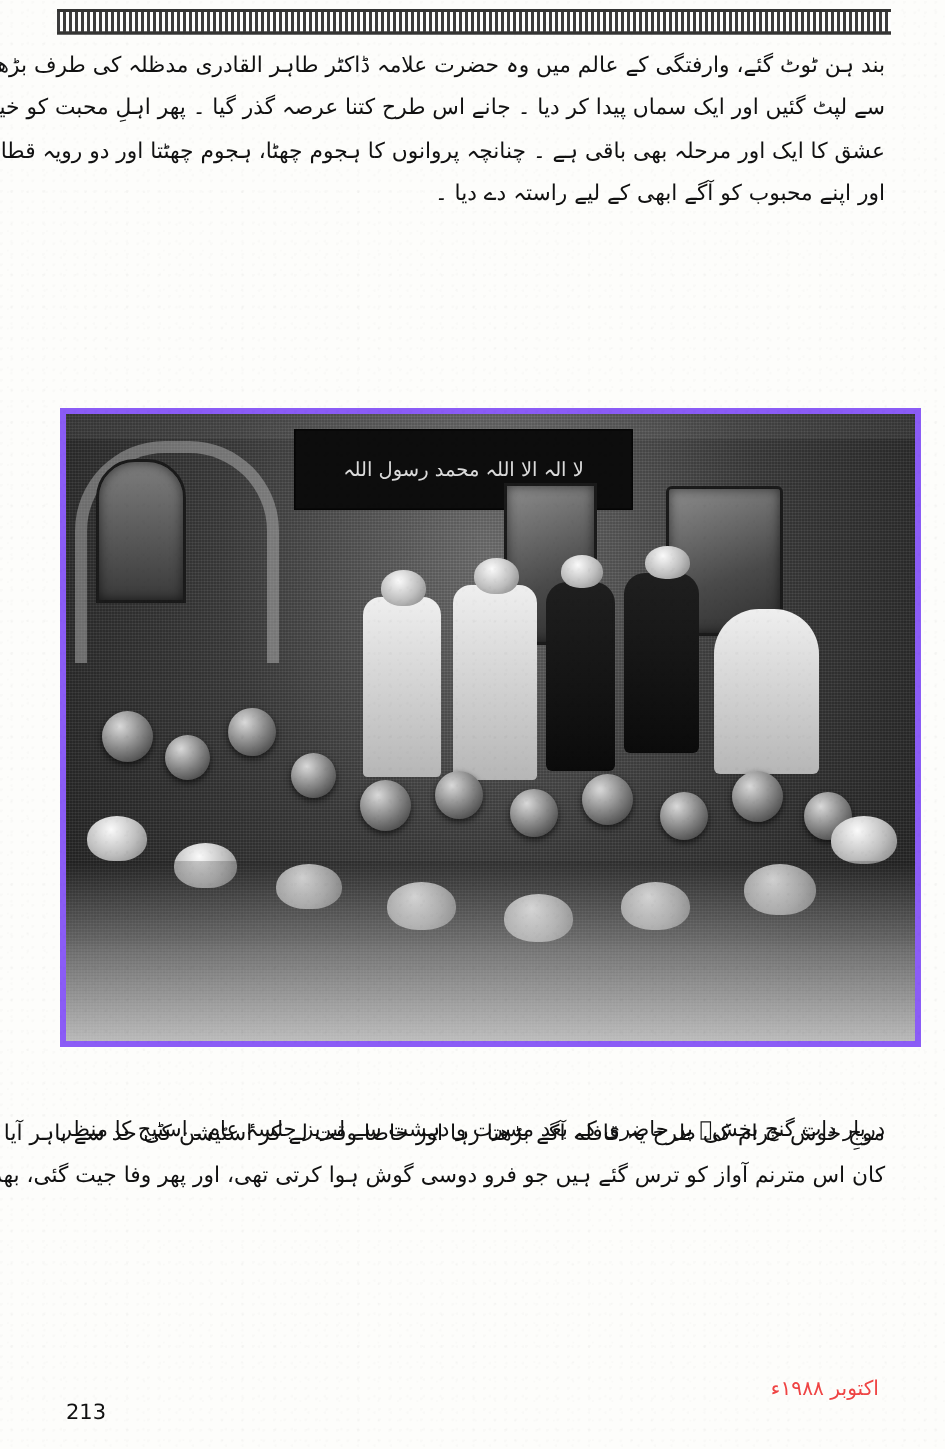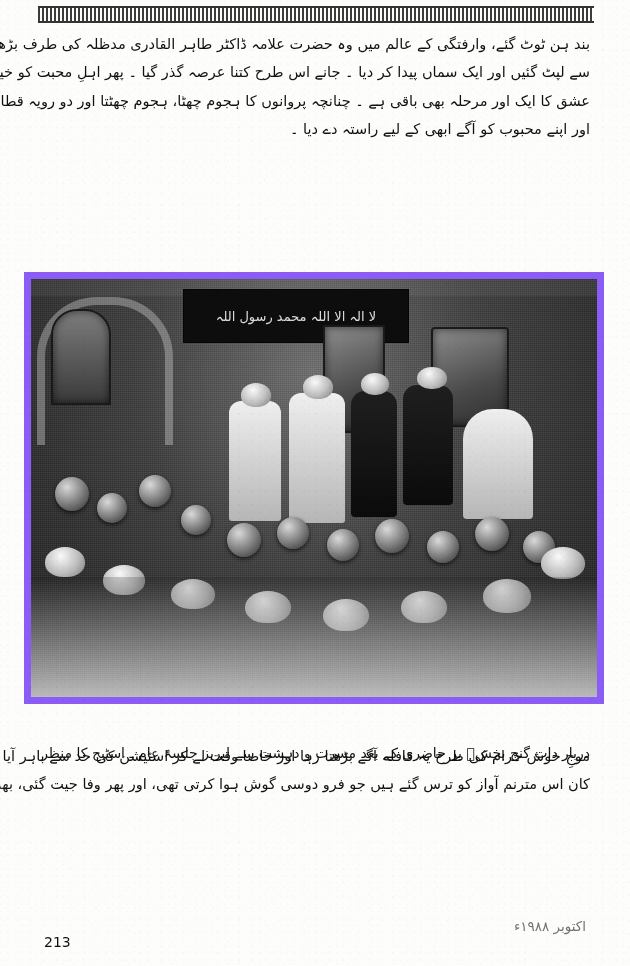--- a/index.html
+++ b/index.html
@@ -94,25 +94,25 @@
     right: 40px;
     width: 550px;
     font-size: 14.5px;
   }
   .block-bottom .line { white-space: nowrap; }
 
   
   .photo {
     position: absolute;
     top: 272px;
-    left: 24px;
+    left: 40px;
     width: 566px;
     height: 418px;
     background: #fde047;
-    border: 7px solid #8b5cf6;
+    border: 4px solid #8b5cf6;
     overflow: hidden;
   }
   .photo-inner {
     position: absolute;
     inset: 0;
     background:
       
       linear-gradient(180deg, rgba(255,255,255,0.06) 0 4%, rgba(0,0,0,0) 4%),
       
       repeating-linear-gradient(0deg, rgba(255,255,255,0.05) 0 1px, rgba(0,0,0,0.05) 1px 2px),
@@ -196,21 +196,21 @@
     bottom: 16px;
     font-size: 14px;
     color: #111;
     direction: rtl;
   }
   .footer-right {
     position: absolute;
     right: 44px;
     bottom: 32px;
     font-size: 13.5px;
-    color: #737373;
+    color: #ef4444;
     direction: rtl;
   }
 </style>
 </head>
 <body>
 
 <div class="page">
 
   <div class="top-band"></div>
 

